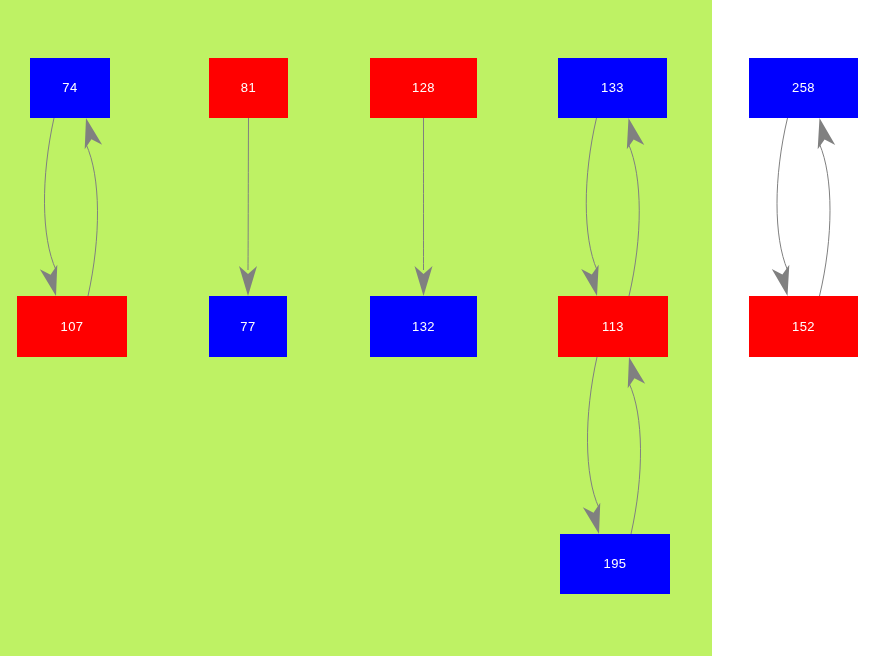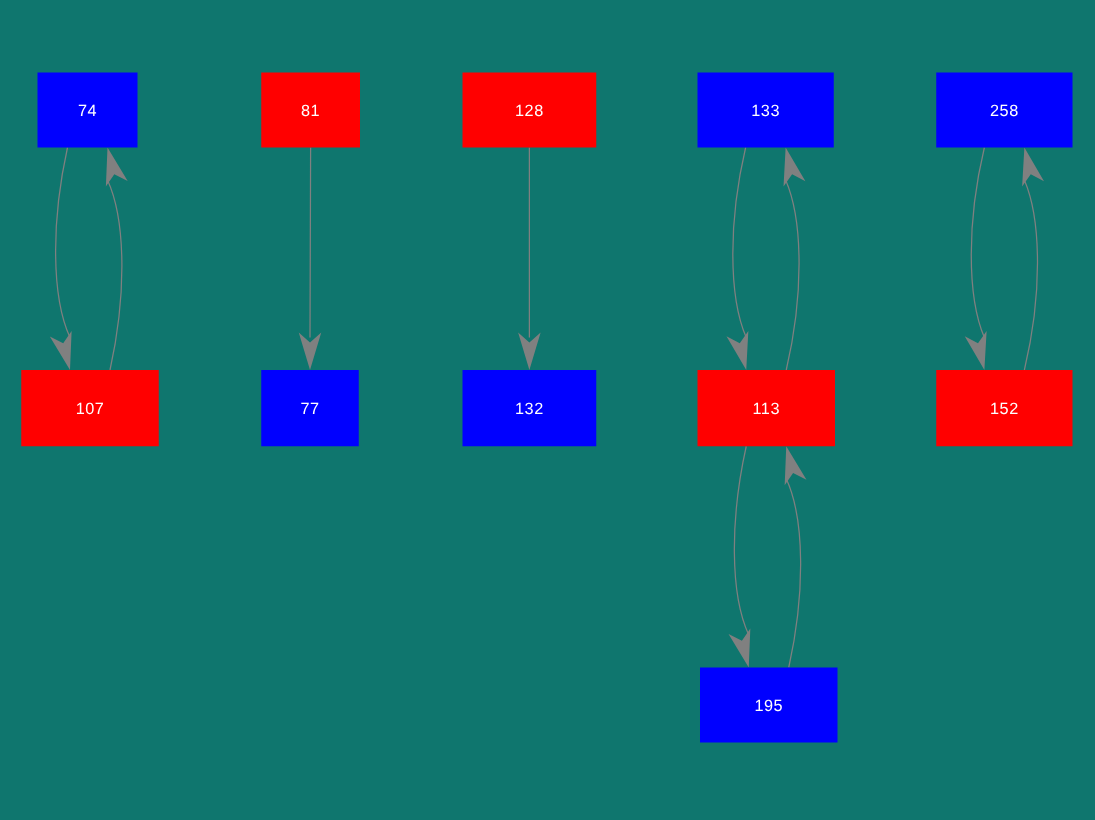--- a/index.html
+++ b/index.html
@@ -8,23 +8,23 @@
     background: #ffffff;
   }
   body {
     width: 876px;
     height: 656px;
     font-family: "Liberation Sans", sans-serif;
     overflow: hidden;
   }
   #graph-canvas {
     position: relative;
-    width: 876px;
+    width: 712px;
     height: 656px;
-    background: #0f766e;
+    background: #bef264;
   }
   svg.graph-svg {
     position: absolute;
     left: 0;
     top: 0;
     width: 876px;
     height: 656px;
     display: block;
   }
   .node-label {

